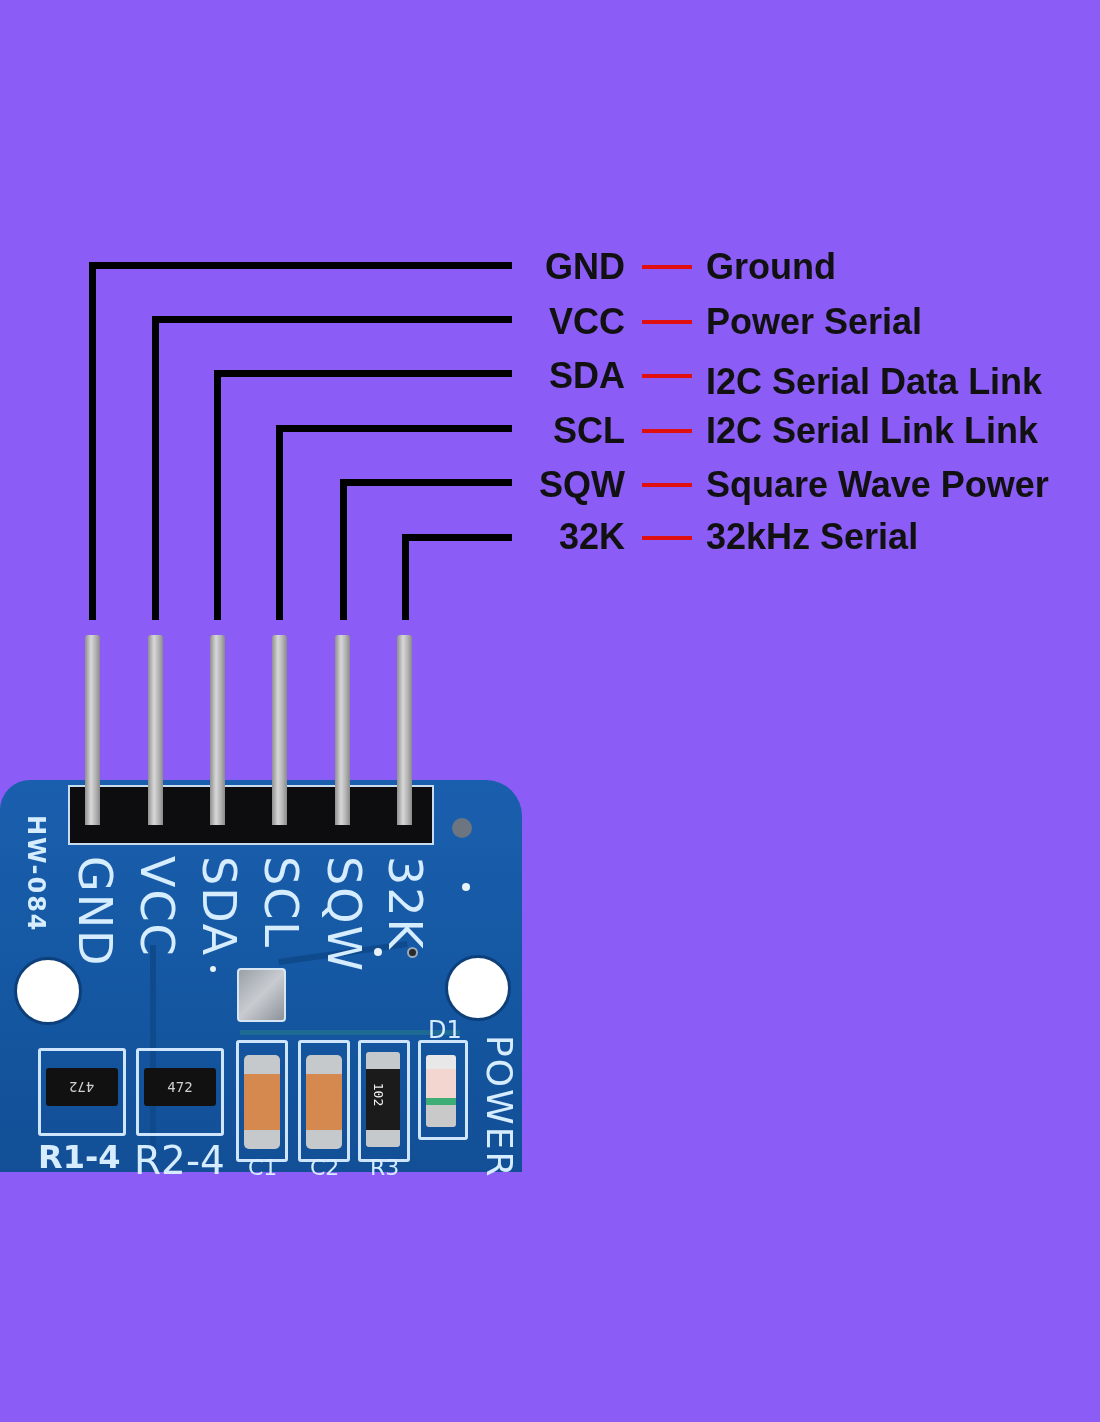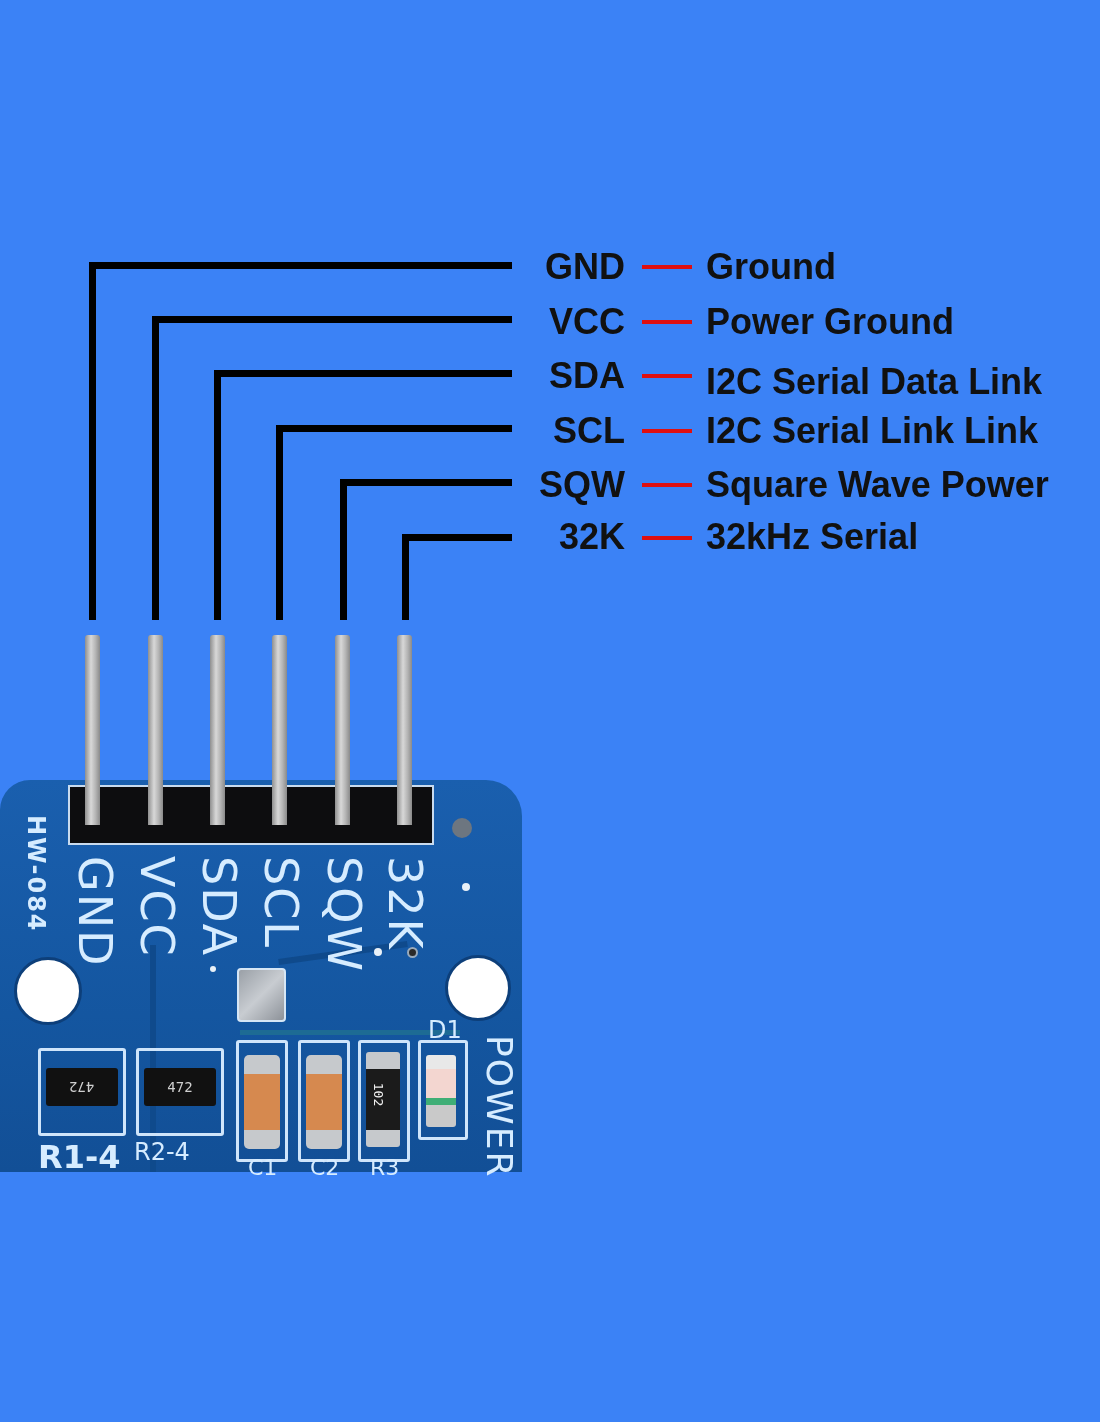--- a/index.html
+++ b/index.html
@@ -1,16 +1,16 @@
 <!DOCTYPE html>
 <html><head>
 <meta charset="utf-8">
 <style>
   html,body{margin:0;padding:0;background:#ffffff;}
-  #stage{position:relative;width:1100px;height:1422px;overflow:hidden;background:#3b82f6;font-family:"Liberation Sans",sans-serif;}
+  #stage{position:relative;width:1100px;height:1422px;overflow:hidden;background:#8b5cf6;font-family:"Liberation Sans",sans-serif;}
   .leader-v{position:absolute;width:7px;background:#000;}
   .leader-h{position:absolute;height:7px;background:#000;}
   .pin-label{position:absolute;width:110px;text-align:right;font-weight:bold;font-size:36px;color:#111;line-height:1;}
   .dash{position:absolute;width:50px;height:4px;background:#e01010;}
   .desc{position:absolute;font-weight:bold;font-size:36px;color:#111;line-height:1;white-space:nowrap;}
   
   .board{position:absolute;left:0;top:780px;width:522px;height:392px;background:linear-gradient(180deg,#1a5fae 0%,#1456a0 60%,#124f96 100%);border-top-right-radius:36px;border-top-left-radius:30px;overflow:hidden;}
   .header-block{position:absolute;left:68px;top:785px;width:366px;height:60px;background:#0d0d0f;border:2px solid #c9dbee;box-sizing:border-box;}
   .pin{position:absolute;top:635px;width:15px;height:190px;background:linear-gradient(90deg,#8f8f8f,#d8d8d8 40%,#b5b5b5 70%,#8a8a8a);border-radius:3px 3px 0 0;}
   .silk{position:absolute;color:#d6ecff;font-family:"DejaVu Sans",sans-serif;white-space:nowrap;}
@@ -57,21 +57,21 @@
   </div>
 
   <div>
     <span class="pin-label" style="left:515px;top:249px;">GND</span>
     <div class="dash" style="left:642px;top:265px;"></div>
     <span class="desc" style="left:706px;top:249px;text-align:right;">Ground</span>
   </div>
   <div>
     <span class="pin-label" style="left:515px;top:304px;">VCC</span>
     <div class="dash" style="left:642px;top:320px;"></div>
-    <span class="desc" style="left:706px;top:304px;">Power Ground</span>
+    <span class="desc" style="left:706px;top:304px;">Power Serial</span>
   </div>
   <div>
     <span class="pin-label" style="left:515px;top:358px;">SDA</span>
     <div class="dash" style="left:642px;top:374px;"></div>
     <span class="desc" style="left:706px;top:358px;margin-top:6px;">I2C Serial Data Link</span>
   </div>
   <div>
     <span class="pin-label" style="left:515px;top:413px;">SCL</span>
     <div class="dash" style="left:642px;top:429px;"></div>
     <span class="desc" style="left:706px;top:413px;">I2C Serial Link Link</span>
@@ -130,20 +130,20 @@
   <div class="comp-box" style="left:298px;top:1040px;width:52px;height:122px;"></div>
   <div class="cap" style="left:306px;top:1055px;width:36px;height:94px;"></div>
   <div class="comp-box" style="left:358px;top:1040px;width:52px;height:122px;"></div>
   <div class="res" style="left:366px;top:1052px;width:34px;height:95px;">
     <span style="position:absolute;left:1px;top:35px;color:#eee;font-family:'DejaVu Sans Mono',monospace;font-size:13px;transform:rotate(90deg);">102</span>
   </div>
   <div class="comp-box" style="left:418px;top:1040px;width:50px;height:100px;"></div>
   <div class="led" style="left:426px;top:1055px;width:30px;height:72px;"></div>
 
   <span class="silk" style="left:38px;top:1138px;font-size:32px;font-weight:bold;">R1-4</span>
-  <span class="silk" style="left:134px;top:1138px;font-size:24px;">R2-4</span>
+  <span class="silk" style="left:134px;top:1138px;font-size:39px;">R2-4</span>
   <span class="silk" style="left:248px;top:1155px;font-size:22px;">C1</span>
   <span class="silk" style="left:310px;top:1155px;font-size:22px;">C2</span>
   <span class="silk" style="left:370px;top:1155px;font-size:22px;">R3</span>
   <span class="silk" style="left:428px;top:1016px;font-size:24px;">D1</span>
   <span class="silk silk-vert" style="left:520px;top:1035px;font-size:36px;">POWER</span>
 
 </div>
 
 </body></html>

